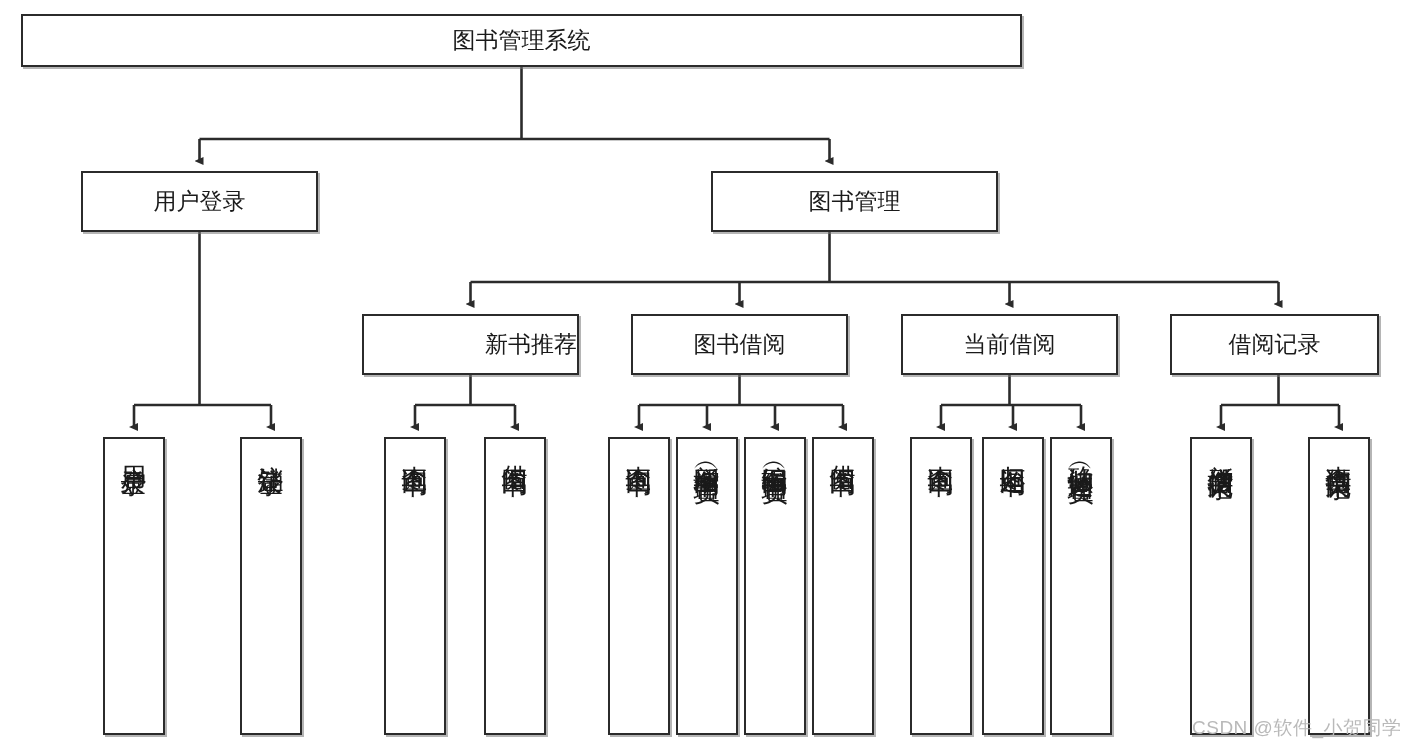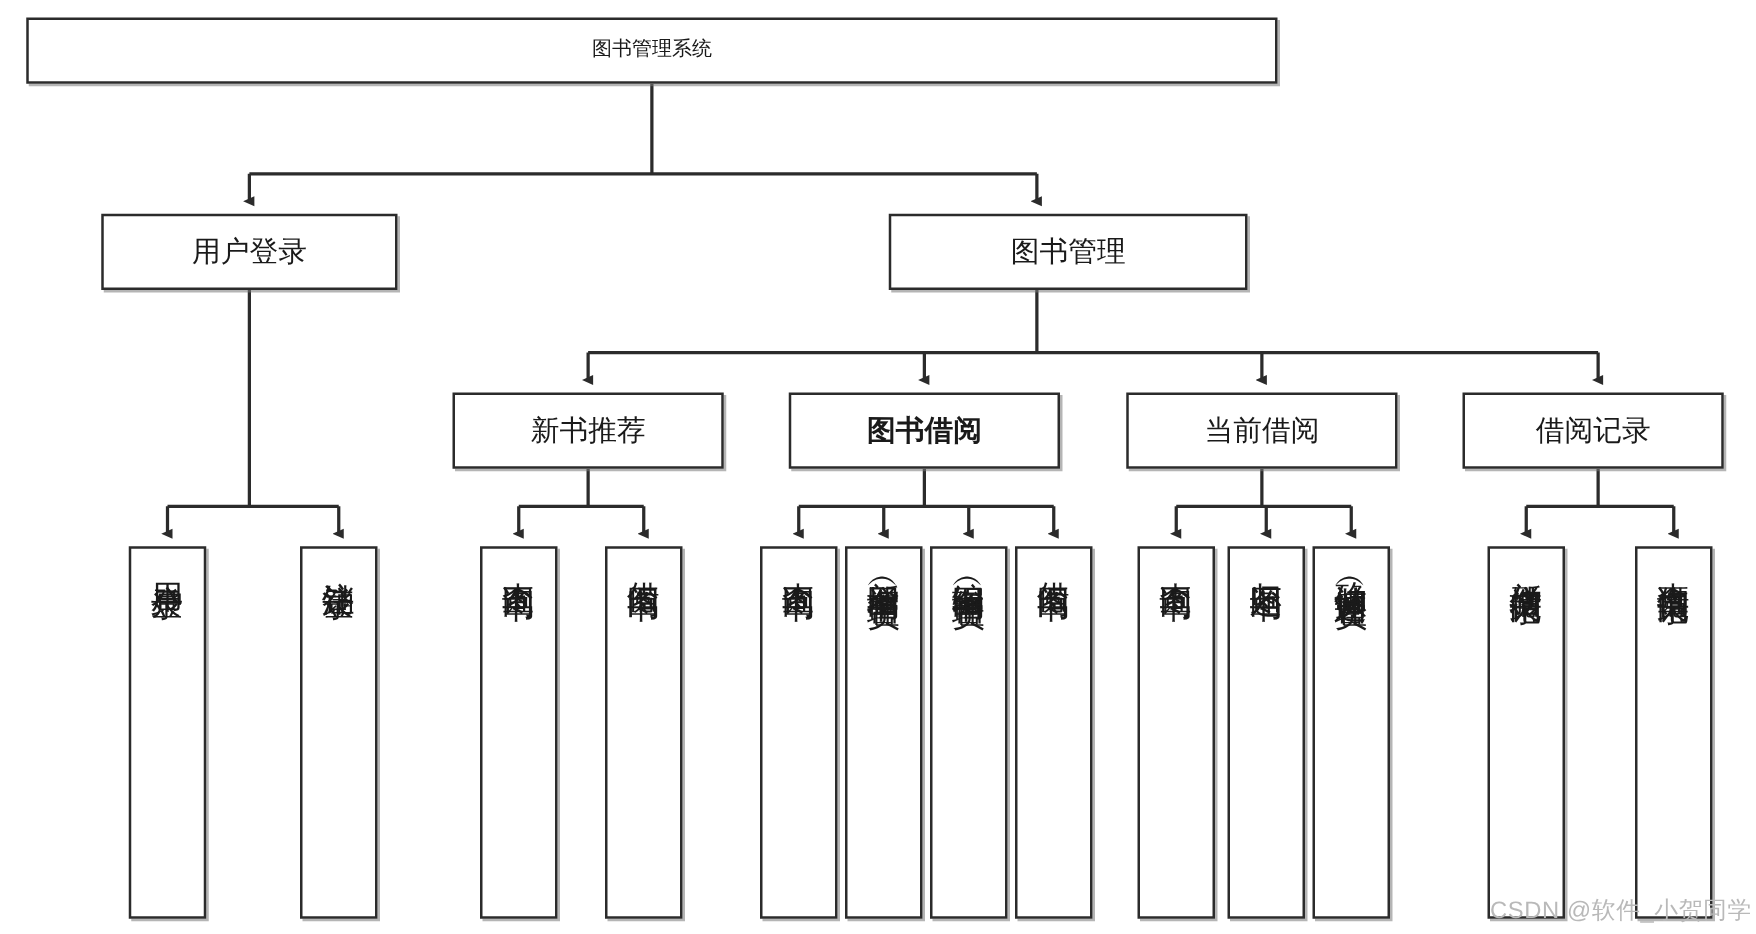--- a/index.html
+++ b/index.html
@@ -33,21 +33,21 @@
   .node .label{
     color:#1a1a1a;
     text-align:center;
     line-height:1.28;
     white-space:nowrap;
   }
   .node.h .label{
     font-size:23px;
   }
   .node.root .label{
-    font-size:16px;
+    font-size:23px;
   }
   .node.v{
     align-items:flex-start;
     justify-content:center;
     padding-top:6px;
   }
   .node.v .label{
     writing-mode:vertical-rl;
     text-orientation:upright;
     font-size:26px;
@@ -115,24 +115,24 @@
   <div id="node-layer">
       <div class="node h root" style="left: 21px; top: 14px; width: 1001px; height: 53px;">
         <span class="label">图书管理系统</span>
       </div>
       <div class="node h" style="left: 81px; top: 171px; width: 237px; height: 61px;">
         <span class="label">用户登录</span>
       </div>
       <div class="node h" style="left: 711px; top: 171px; width: 287px; height: 61px;">
         <span class="label">图书管理</span>
       </div>
-      <div class="node h" style="left: 362px; top: 314px; width: 217px; height: 61px;">
+      <div class="node h" style="left: 362px; top: 314px; width: 217px; height: 61px; justify-content: flex-end;">
         <span class="label">新书推荐</span>
       </div>
-      <div class="node h" style="left: 631px; top: 314px; width: 217px; height: 61px; font-weight: bold;">
+      <div class="node h" style="left: 631px; top: 314px; width: 217px; height: 61px;">
         <span class="label">图书借阅</span>
       </div>
       <div class="node h" style="left: 901px; top: 314px; width: 217px; height: 61px; align-items: center;">
         <span class="label">当前借阅</span>
       </div>
       <div class="node h" style="left: 1170px; top: 314px; width: 209px; height: 61px;">
         <span class="label">借阅记录</span>
       </div>
       <div class="node v" style="left: 103px; top: 437px; width: 62px; height: 298px;">
         <span class="label">用户登录</span>

